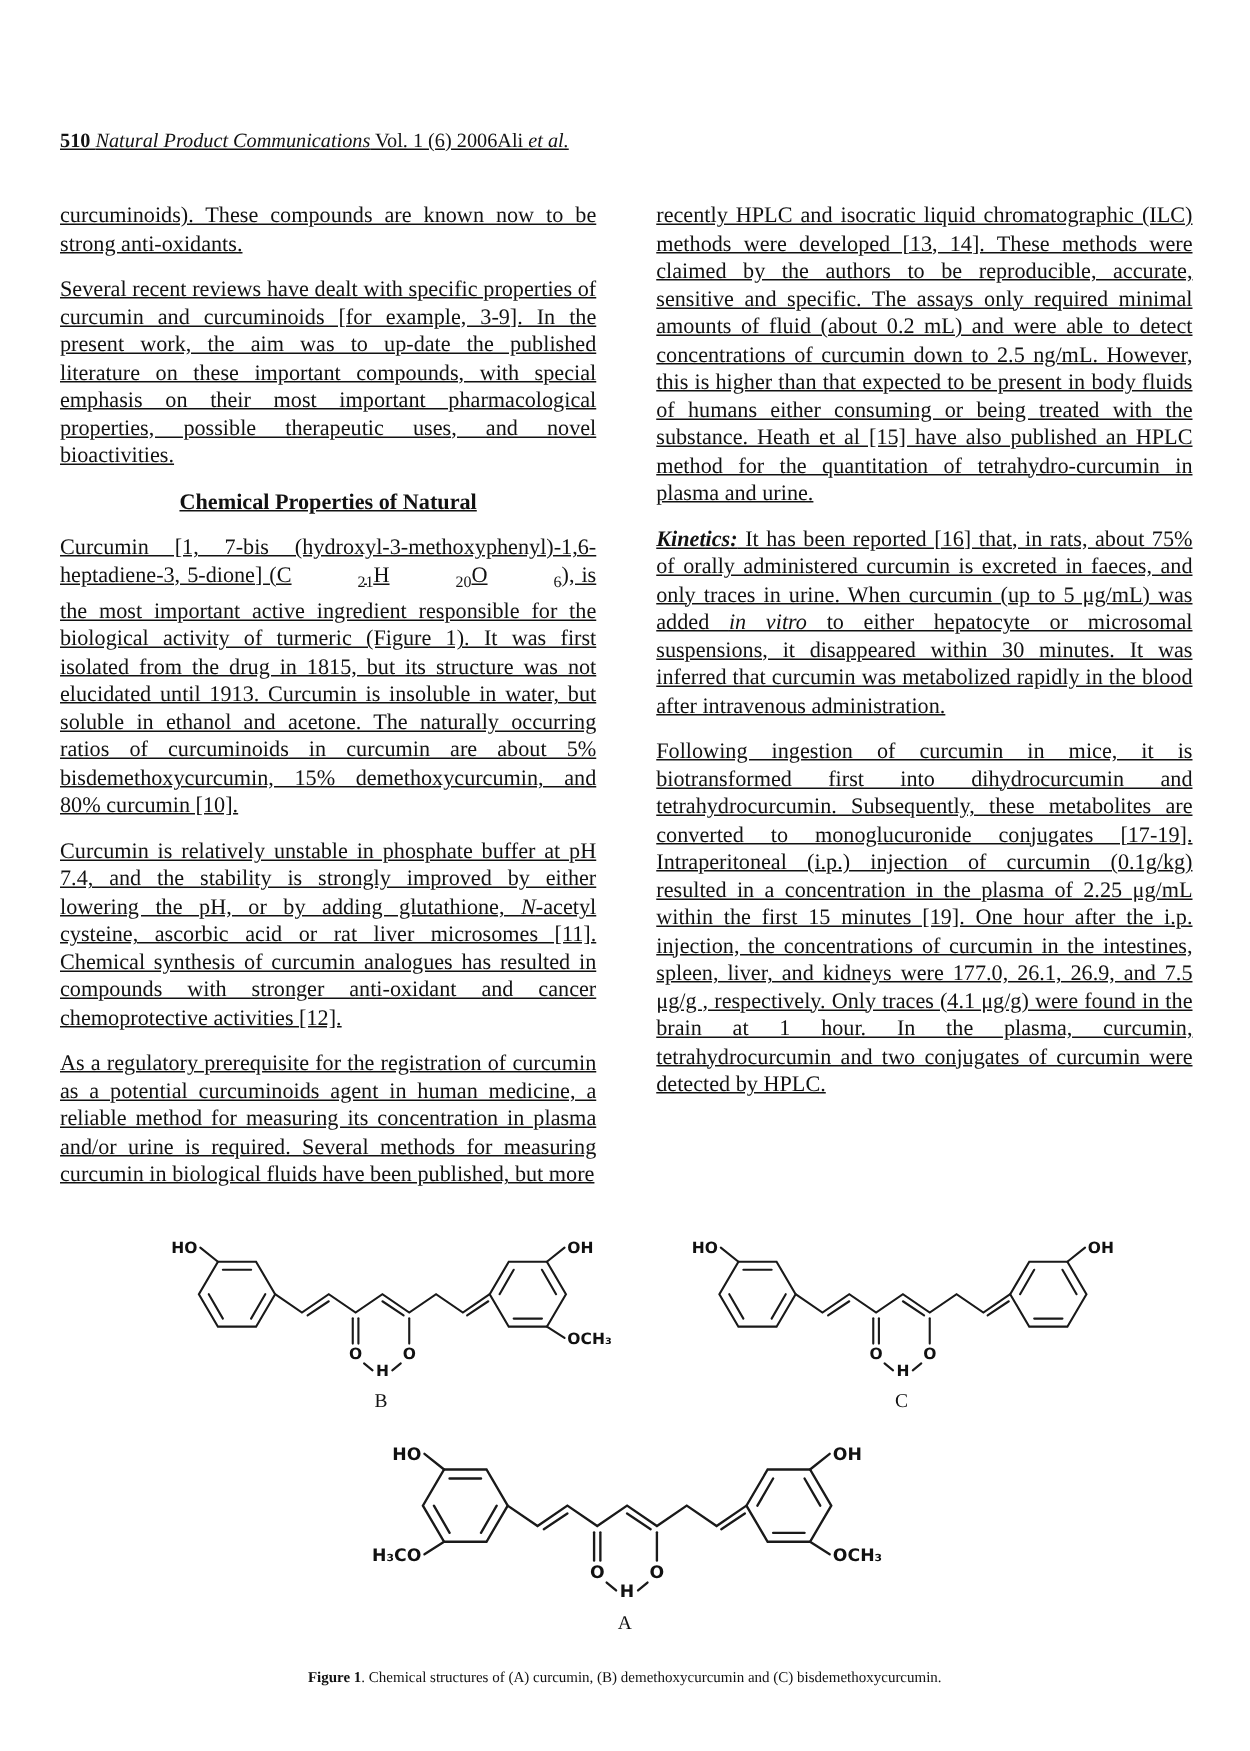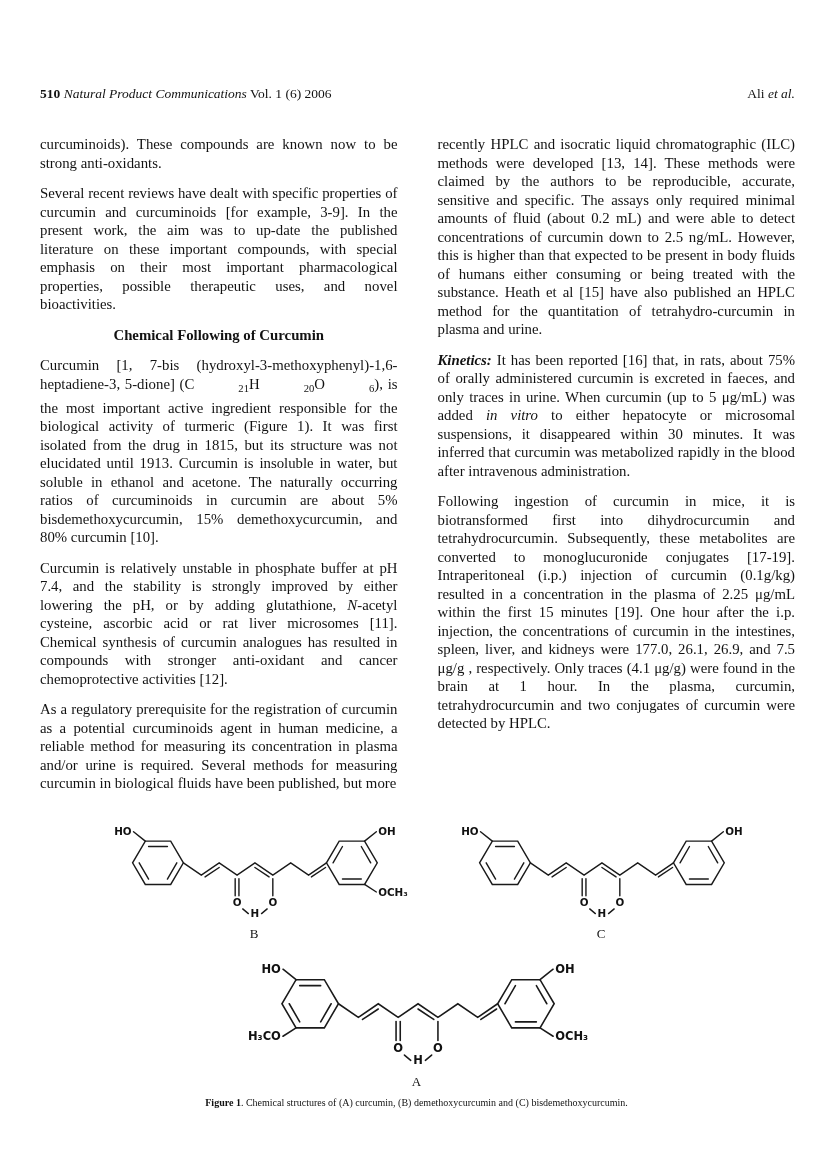--- a/index.html
+++ b/index.html
@@ -4,26 +4,27 @@
 <style>
   html,body{margin:0;padding:0;}
   body{
     width:833px;height:1167px;background:#ffffff;color:#121212;
     font-family:"Liberation Serif","DejaVu Serif",serif;
     position:relative;overflow:hidden;
   }
   .sheet{position:absolute;inset:0;}
   .header{
     position:absolute;top:86px;left:40px;right:38px;
-    display:flex;justify-content:space-between;align-items:baseline;
+    display:flex;align-items:baseline;
     font-size:13.5px;
+    text-decoration:underline;
   }
   .columns{
     position:absolute;top:135px;left:40px;right:38px;
-    display:flex;gap:40px;
+    display:flex;gap:40px;text-decoration:underline;
   }
   .col{flex:1;min-width:0;}
   .col p{
     margin:0 0 12px 0;
     font-size:14.8px;line-height:18.5px;
     text-align:justify;
   }
   .col p.last{margin-bottom:0;}
   .sec-h{
     margin:0 0 12px 0;
@@ -37,21 +38,21 @@
     display:flex;justify-content:space-between;
     padding:0 72px 0 94px;
   }
   .struct{text-align:center;}
   .struct-a-wrap{width:356px;margin:2px auto 0 auto;text-align:center;}
   .struct-label{
     font-size:13px;line-height:14px;margin-top:0;
     font-family:"Liberation Serif",serif;
   }
   .caption{
-    margin-top:8px;text-align:center;
+    margin-top:24px;text-align:center;
     font-size:10px;line-height:12px;
   }
   svg.chem{display:block;margin:0 auto;}
   svg.chem line, svg.chem polyline, svg.chem polygon{
     stroke:#1a1a1a;stroke-width:1.5;fill:none;stroke-linecap:round;
   }
   svg.chem text{
     font-family:"DejaVu Sans","Liberation Sans",sans-serif;
     font-weight:bold;font-size:11px;fill:#111;stroke:none;
   }
@@ -64,21 +65,21 @@
 
   <div class="header">
     <div><span style="font-weight: bold;">510 </span><span style="font-style: italic;">Natural Product Communications</span><span> Vol. 1 (6) 2006</span></div>
     <div><span>Ali </span><span style="font-style: italic;">et al.</span></div>
   </div>
 
   <div class="columns">
     <div class="col">
       <p><span>curcuminoids). These compounds are known now to be strong anti-oxidants.</span></p>
       <p><span>Several recent reviews have dealt with specific properties of curcumin and curcuminoids [for example, 3-9]. In the present work, the aim was to up-date the published literature on these important compounds, with special emphasis on their most important pharmacological properties, possible therapeutic uses, and novel bioactivities.</span></p>
-      <div class="sec-h">Chemical Following of Curcumin</div>
+      <div class="sec-h">Chemical Properties of Natural</div>
       <p><span>Curcumin [1, 7-bis (hydroxyl-3-methoxyphenyl)-1,6-heptadiene-3, 5-dione] (C</span><sub>21</sub><span>H</span><sub>20</sub><span>O</span><sub>6</sub><span>), is the most important active ingredient responsible for the biological activity of turmeric (Figure 1). It was first isolated from the drug in 1815, but its structure was not elucidated until 1913. Curcumin is insoluble in water, but soluble in ethanol and acetone. The naturally occurring ratios of curcuminoids in curcumin are about 5% bisdemethoxycurcumin, 15% demethoxycurcumin, and 80% curcumin [10].</span></p>
       <p><span>Curcumin is relatively unstable in phosphate buffer at pH 7.4, and the stability is strongly improved by either lowering the pH, or by adding glutathione, </span><span style="font-style: italic;">N</span><span>-acetyl cysteine, ascorbic acid or rat liver microsomes [11]. Chemical synthesis of curcumin analogues has resulted in compounds with stronger anti-oxidant and cancer chemoprotective activities [12].</span></p>
       <p class="last"><span>As a regulatory prerequisite for the registration of curcumin as a potential curcuminoids agent in human medicine, a reliable method for measuring its concentration in plasma and/or urine is required. Several methods for measuring curcumin in biological fluids have been published, but more</span></p>
     </div>
     <div class="col">
       <p><span>recently HPLC and isocratic liquid chromatographic (ILC) methods were developed [13, 14]. These methods were claimed by the authors to be reproducible, accurate, sensitive and specific. The assays only required minimal amounts of fluid (about 0.2 mL) and were able to detect concentrations of curcumin down to 2.5 ng/mL. However, this is higher than that expected to be present in body fluids of humans either consuming or being treated with the substance. Heath et al [15] have also published an HPLC method for the quantitation of tetrahydro-curcumin in plasma and urine.</span></p>
       <p><span style="font-weight: bold; font-style: italic;">Kinetics:</span><span> It has been reported [16] that, in rats, about 75% of orally administered curcumin is excreted in faeces, and only traces in urine. When curcumin (up to 5 μg/mL) was added </span><span style="font-style: italic;">in vitro</span><span> to either hepatocyte or microsomal suspensions, it disappeared within 30 minutes. It was inferred that curcumin was metabolized rapidly in the blood after intravenous administration.</span></p>
       <p class="last"><span>Following ingestion of curcumin in mice, it is biotransformed first into dihydrocurcumin and tetrahydrocurcumin. Subsequently, these metabolites are converted to monoglucuronide conjugates [17-19]. Intraperitoneal (i.p.) injection of curcumin (0.1g/kg) resulted in a concentration in the plasma of 2.25 μg/mL within the first 15 minutes [19]. One hour after the i.p. injection, the concentrations of curcumin in the intestines, spleen, liver, and kidneys were 177.0, 26.1, 26.9, and 7.5 μg/g , respectively. Only traces (4.1 μg/g) were found in the brain at 1 hour. In the plasma, curcumin, tetrahydrocurcumin and two conjugates of curcumin were detected by HPLC.</span></p>
     </div>
   </div>

